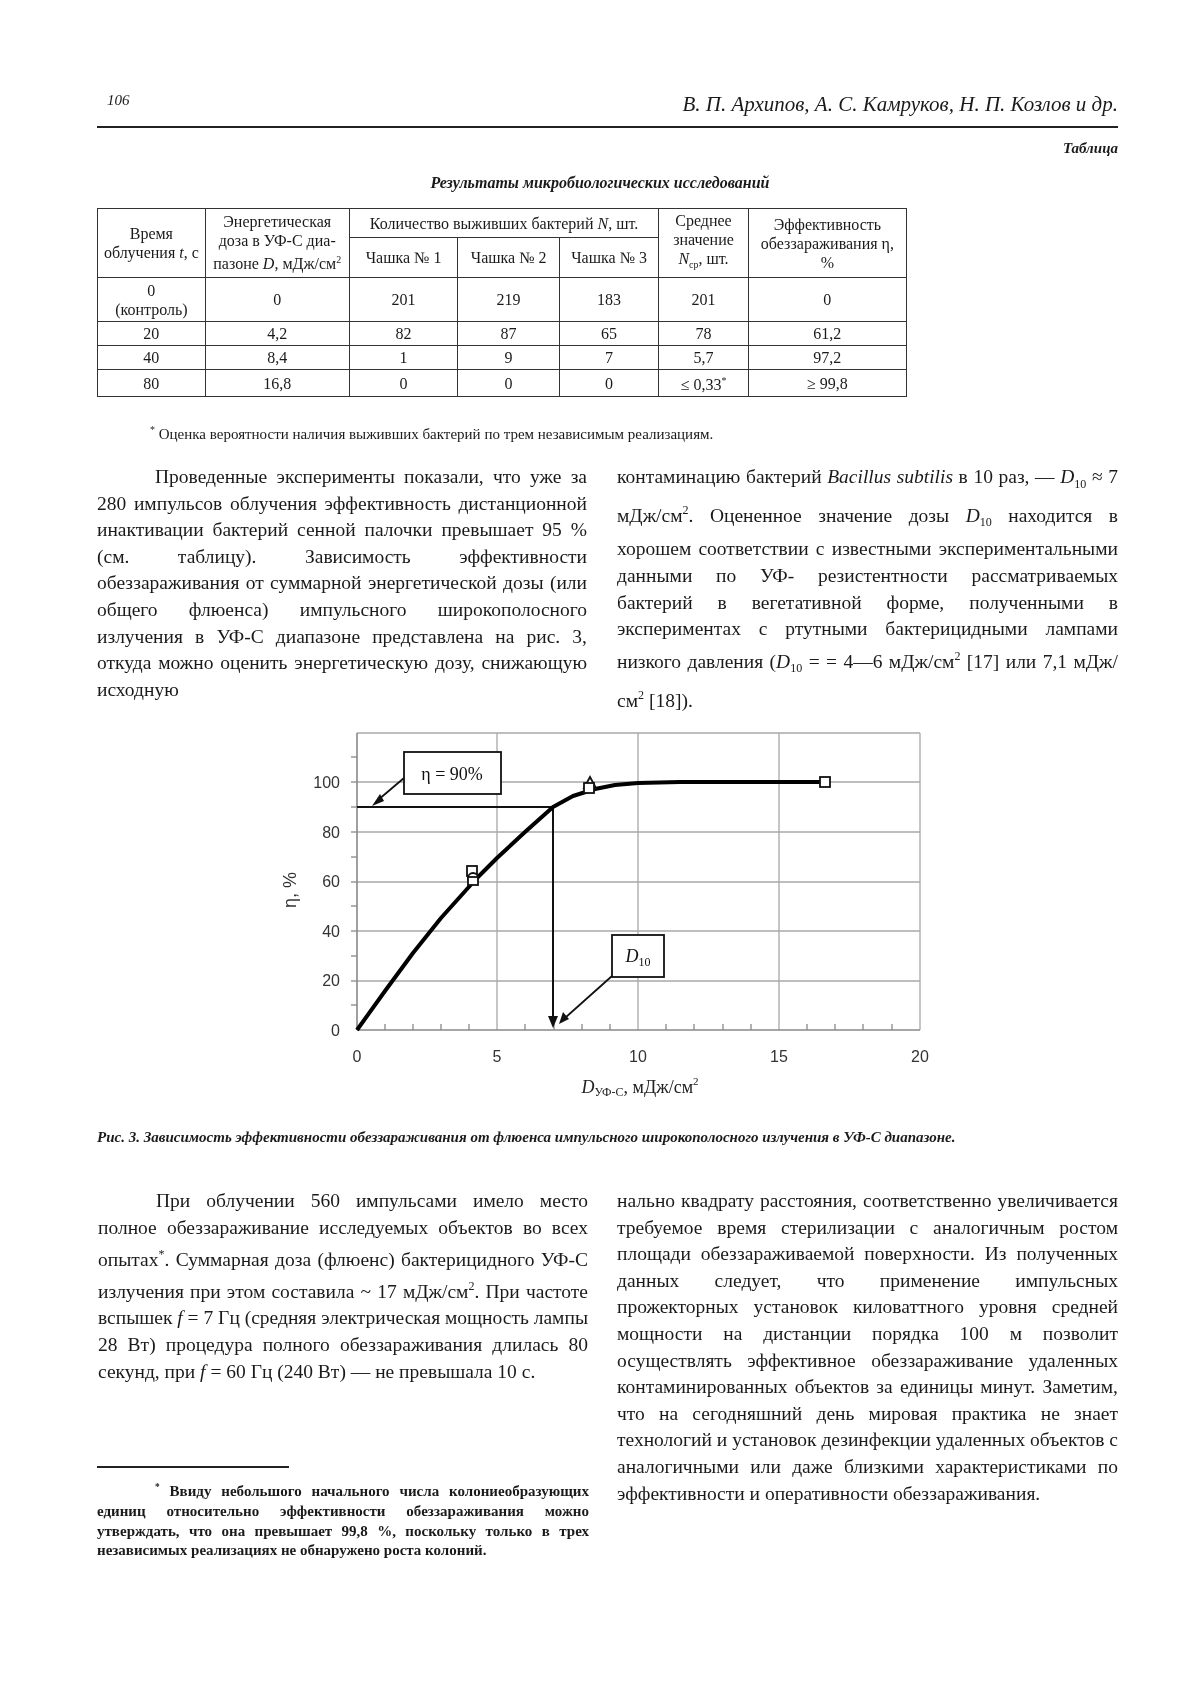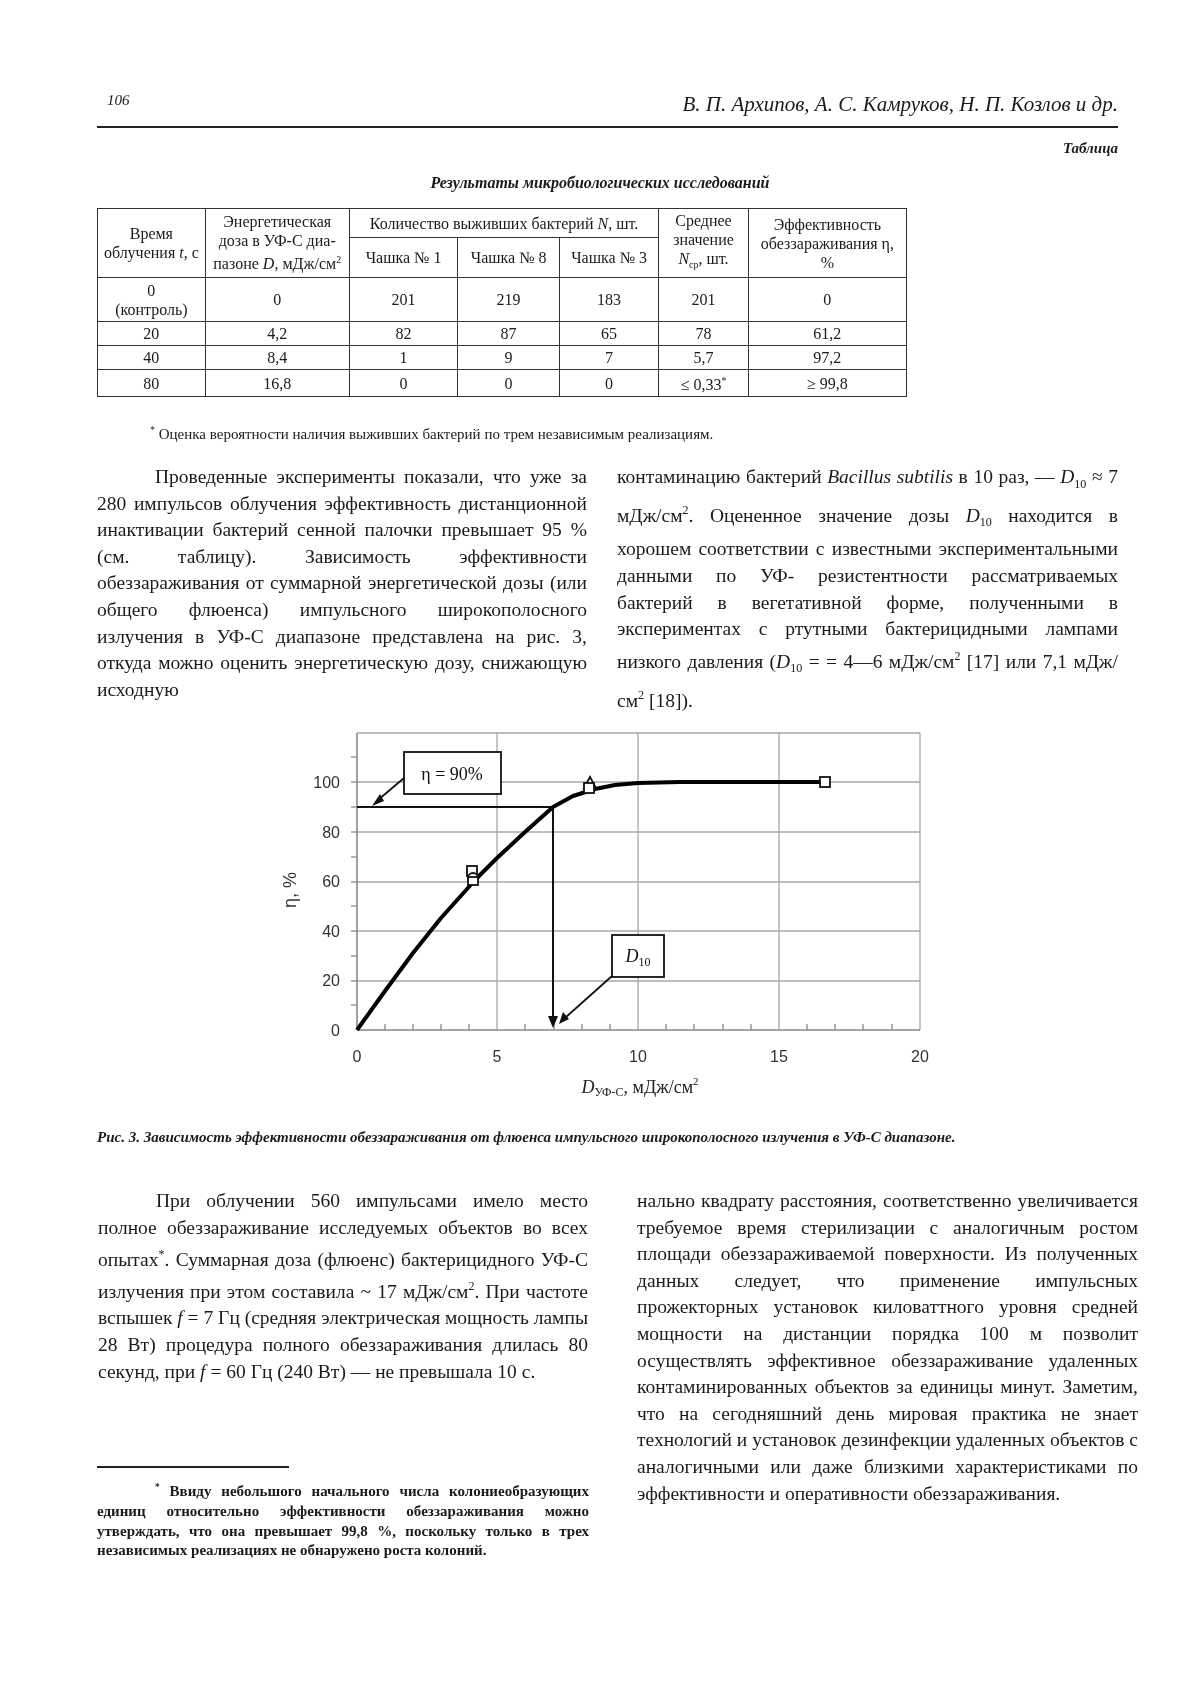--- a/index.html
+++ b/index.html
@@ -56,21 +56,21 @@
       <i>N</i><sub>ср</sub><span>, шт.</span>
     </td>
     <td rowspan="2" style="width:173px">
       <span>Эффективность</span><br>
       <span>обеззараживания η,</span><br>
       <span>%</span>
     </td>
   </tr>
   <tr style="height:40px">
     <td style="width:140px">Чашка № 1</td>
-    <td style="width:128px">Чашка № 8</td>
+    <td style="width:128px">Чашка № 2</td>
     <td style="width:124px">Чашка № 3</td>
   </tr>
   <tr style="height:44px">
     <td><span>0</span><br><span>(контроль)</span></td>
     <td>0</td>
     <td>201</td>
     <td>219</td>
     <td>183</td>
     <td>201</td>
     <td>0</td>
@@ -212,20 +212,20 @@
   <text x="638" y="962" font-size="18" text-anchor="middle" fill="#111" style="font-family:'Liberation Serif',serif"><tspan font-style="italic">D</tspan><tspan font-size="12" dy="4">10</tspan></text>
   <line x1="612" y1="976" x2="565" y2="1018" stroke="#111" stroke-width="1.8"></line>
   <polygon points="559,1024 563,1012 569,1019" fill="#111"></polygon>
 </svg>
 
 <div class="abs caption">Рис. 3. Зависимость эффективности обеззараживания от флюенса импульсного широкополосного излучения в УФ-С диапазоне.</div>
 
 <div class="col" style="left:98px;top:1188px;width:490px;">
   <p class="ind"><span>При облучении 560 импульсами имело место полное обеззараживание исследуемых объектов во всех опытах</span><sup>*</sup><span>. Суммарная доза (флюенс) бактерицидного УФ-С излучения при этом составила ~ 17 мДж/см</span><sup>2</sup><span>. При частоте вспышек </span><i>f</i><span> = 7 Гц (средняя электрическая мощность лампы 28 Вт) процедура полного обеззараживания длилась 80 секунд, при </span><i>f</i><span> = 60 Гц (240 Вт) — не превышала 10 с.</span></p>
 </div>
-<div class="col" style="left:617px;top:1188px;width:501px;margin-left:20px;">
+<div class="col" style="left:617px;top:1188px;width:501px;">
   <p>нально квадрату расстояния, соответственно увеличивается требуемое время стерилизации с аналогичным ростом площади обеззараживаемой поверхности. Из полученных данных следует, что применение импульсных прожекторных установок киловаттного уровня средней мощности на дистанции порядка 100 м позволит осуществлять эффективное обеззараживание удаленных контаминированных объектов за единицы минут. Заметим, что на сегодняшний день мировая практика не знает технологий и установок дезинфекции удаленных объектов с аналогичными или даже близкими характеристиками по эффективности и оперативности обеззараживания.</p>
 </div>
 
 <div class="abs fn-rule"></div>
 <div class="abs fn">
   <p><sup>*</sup><span> Ввиду небольшого начального числа колониеобразующих единиц относительно эффективности обеззараживания можно утверждать, что она превышает 99,8 %, поскольку только в трех независимых реализациях не обнаружено роста колоний.</span></p>
 </div>
 
 </body></html>

